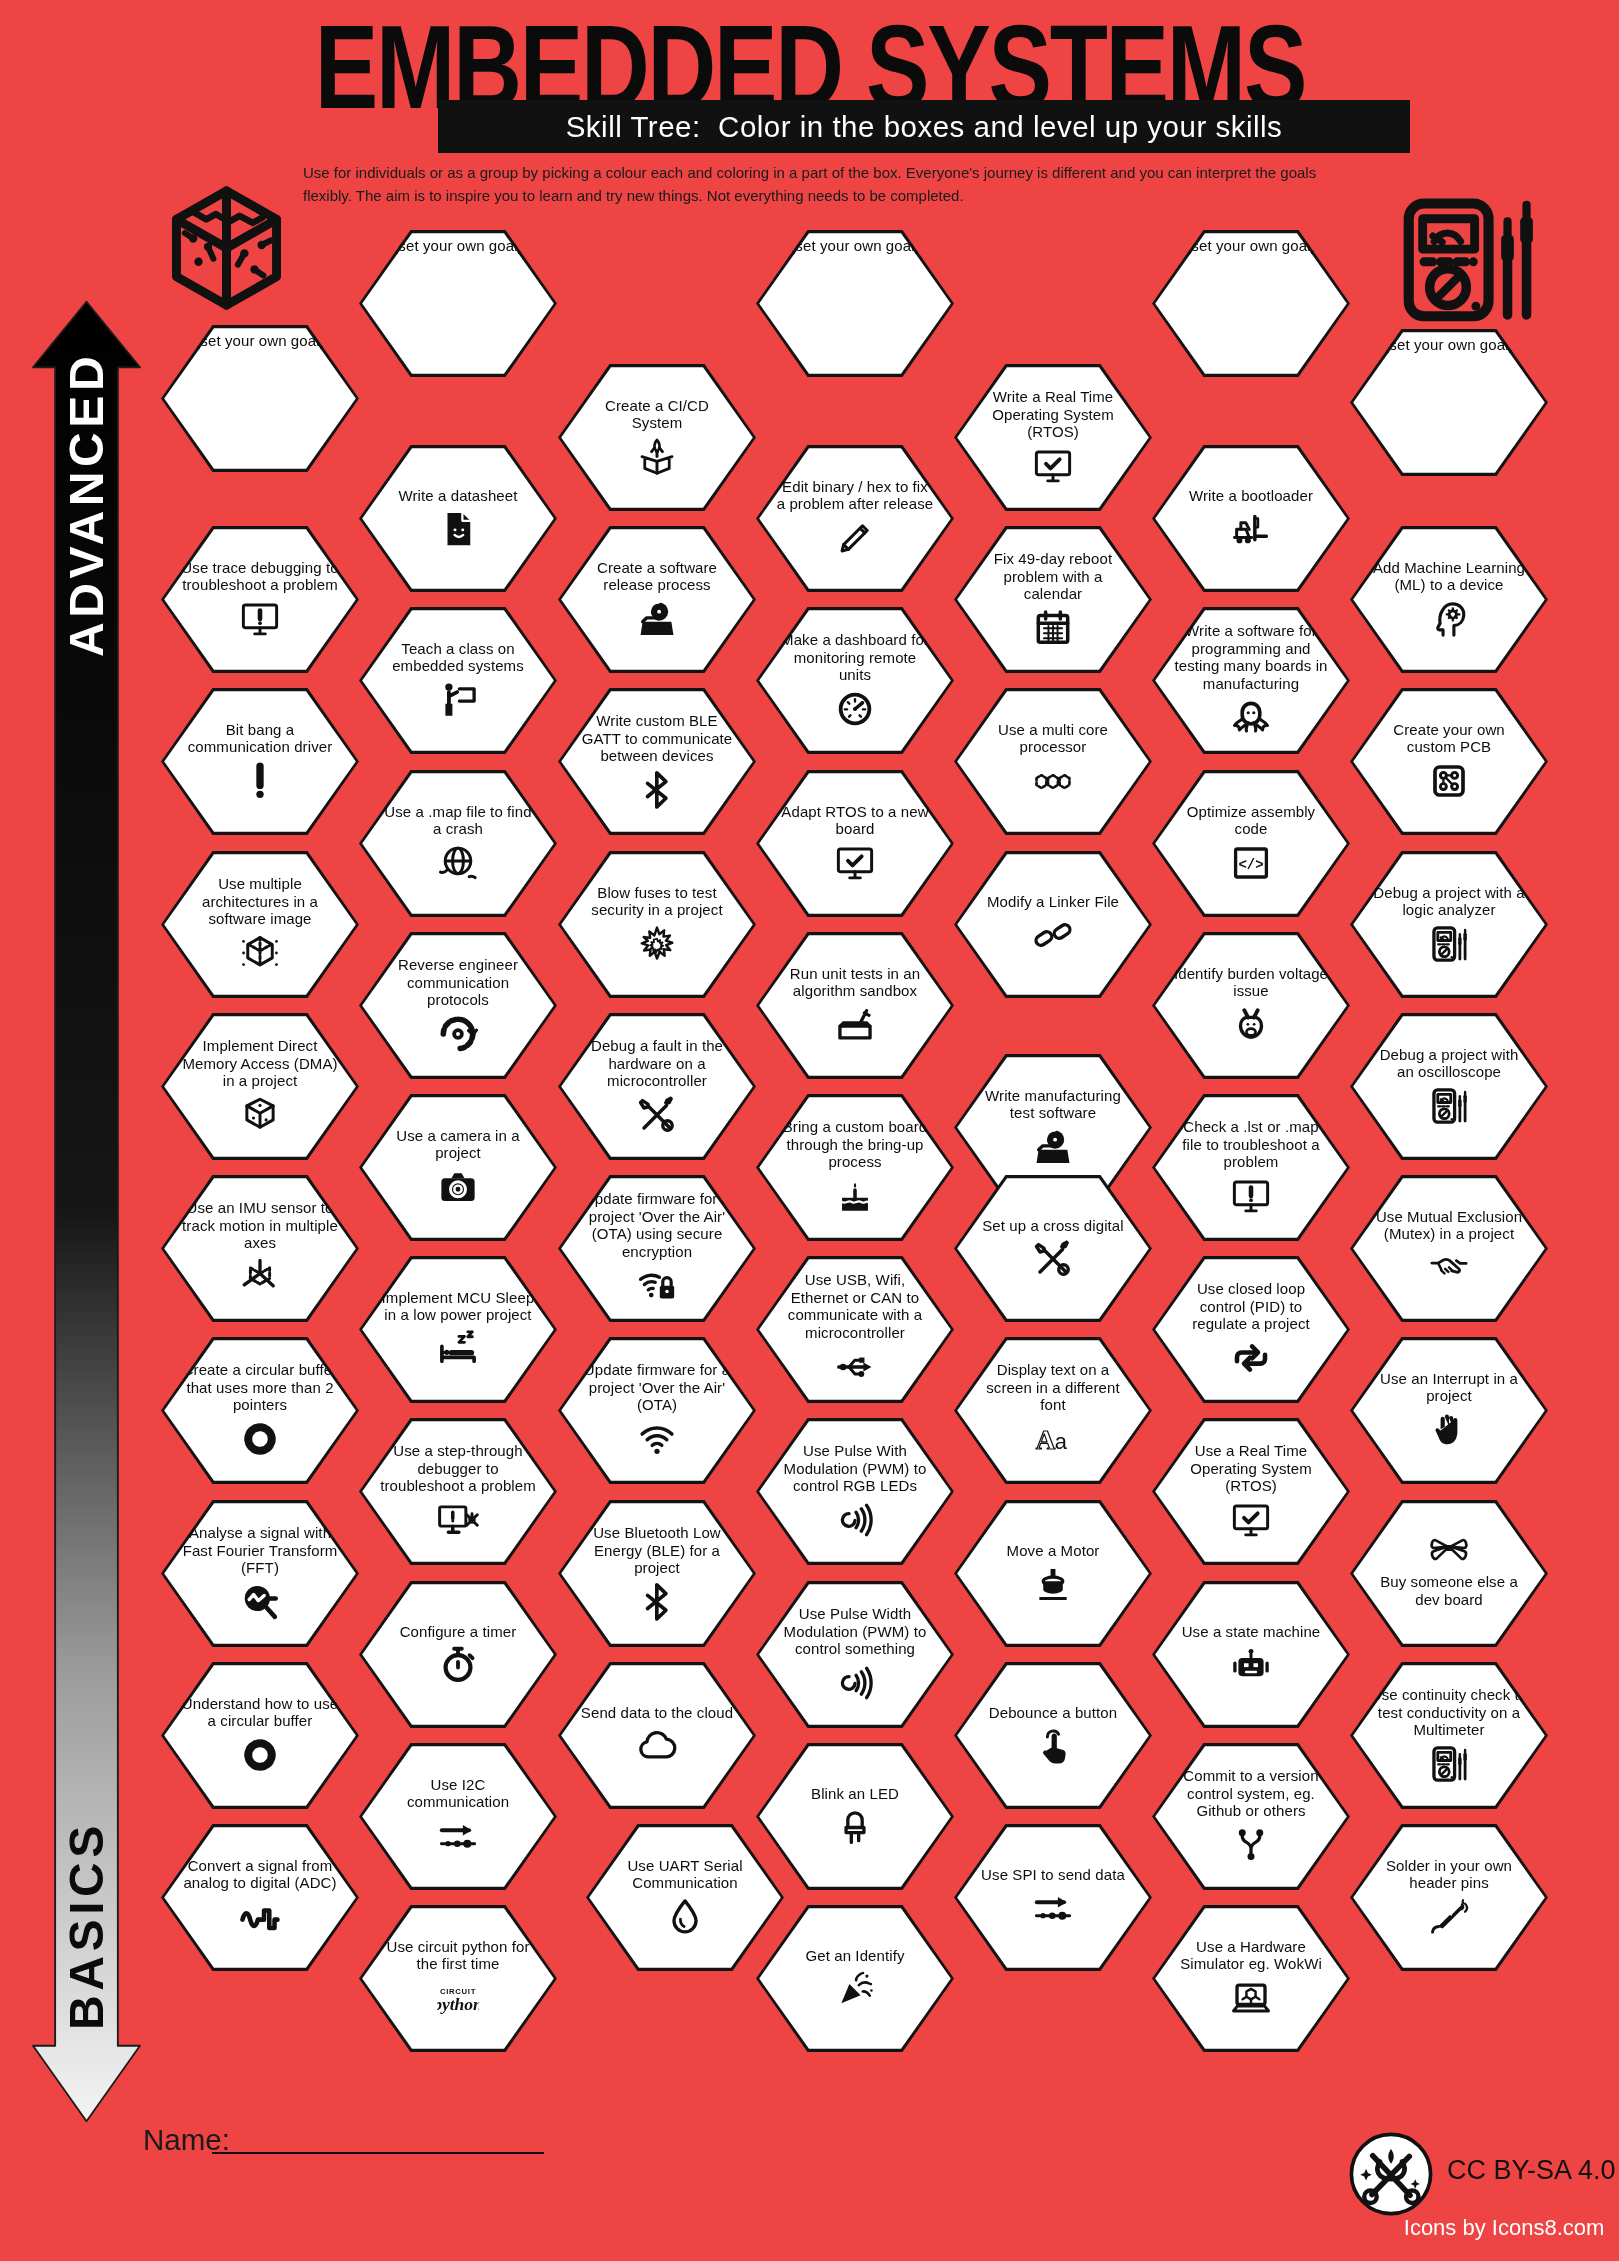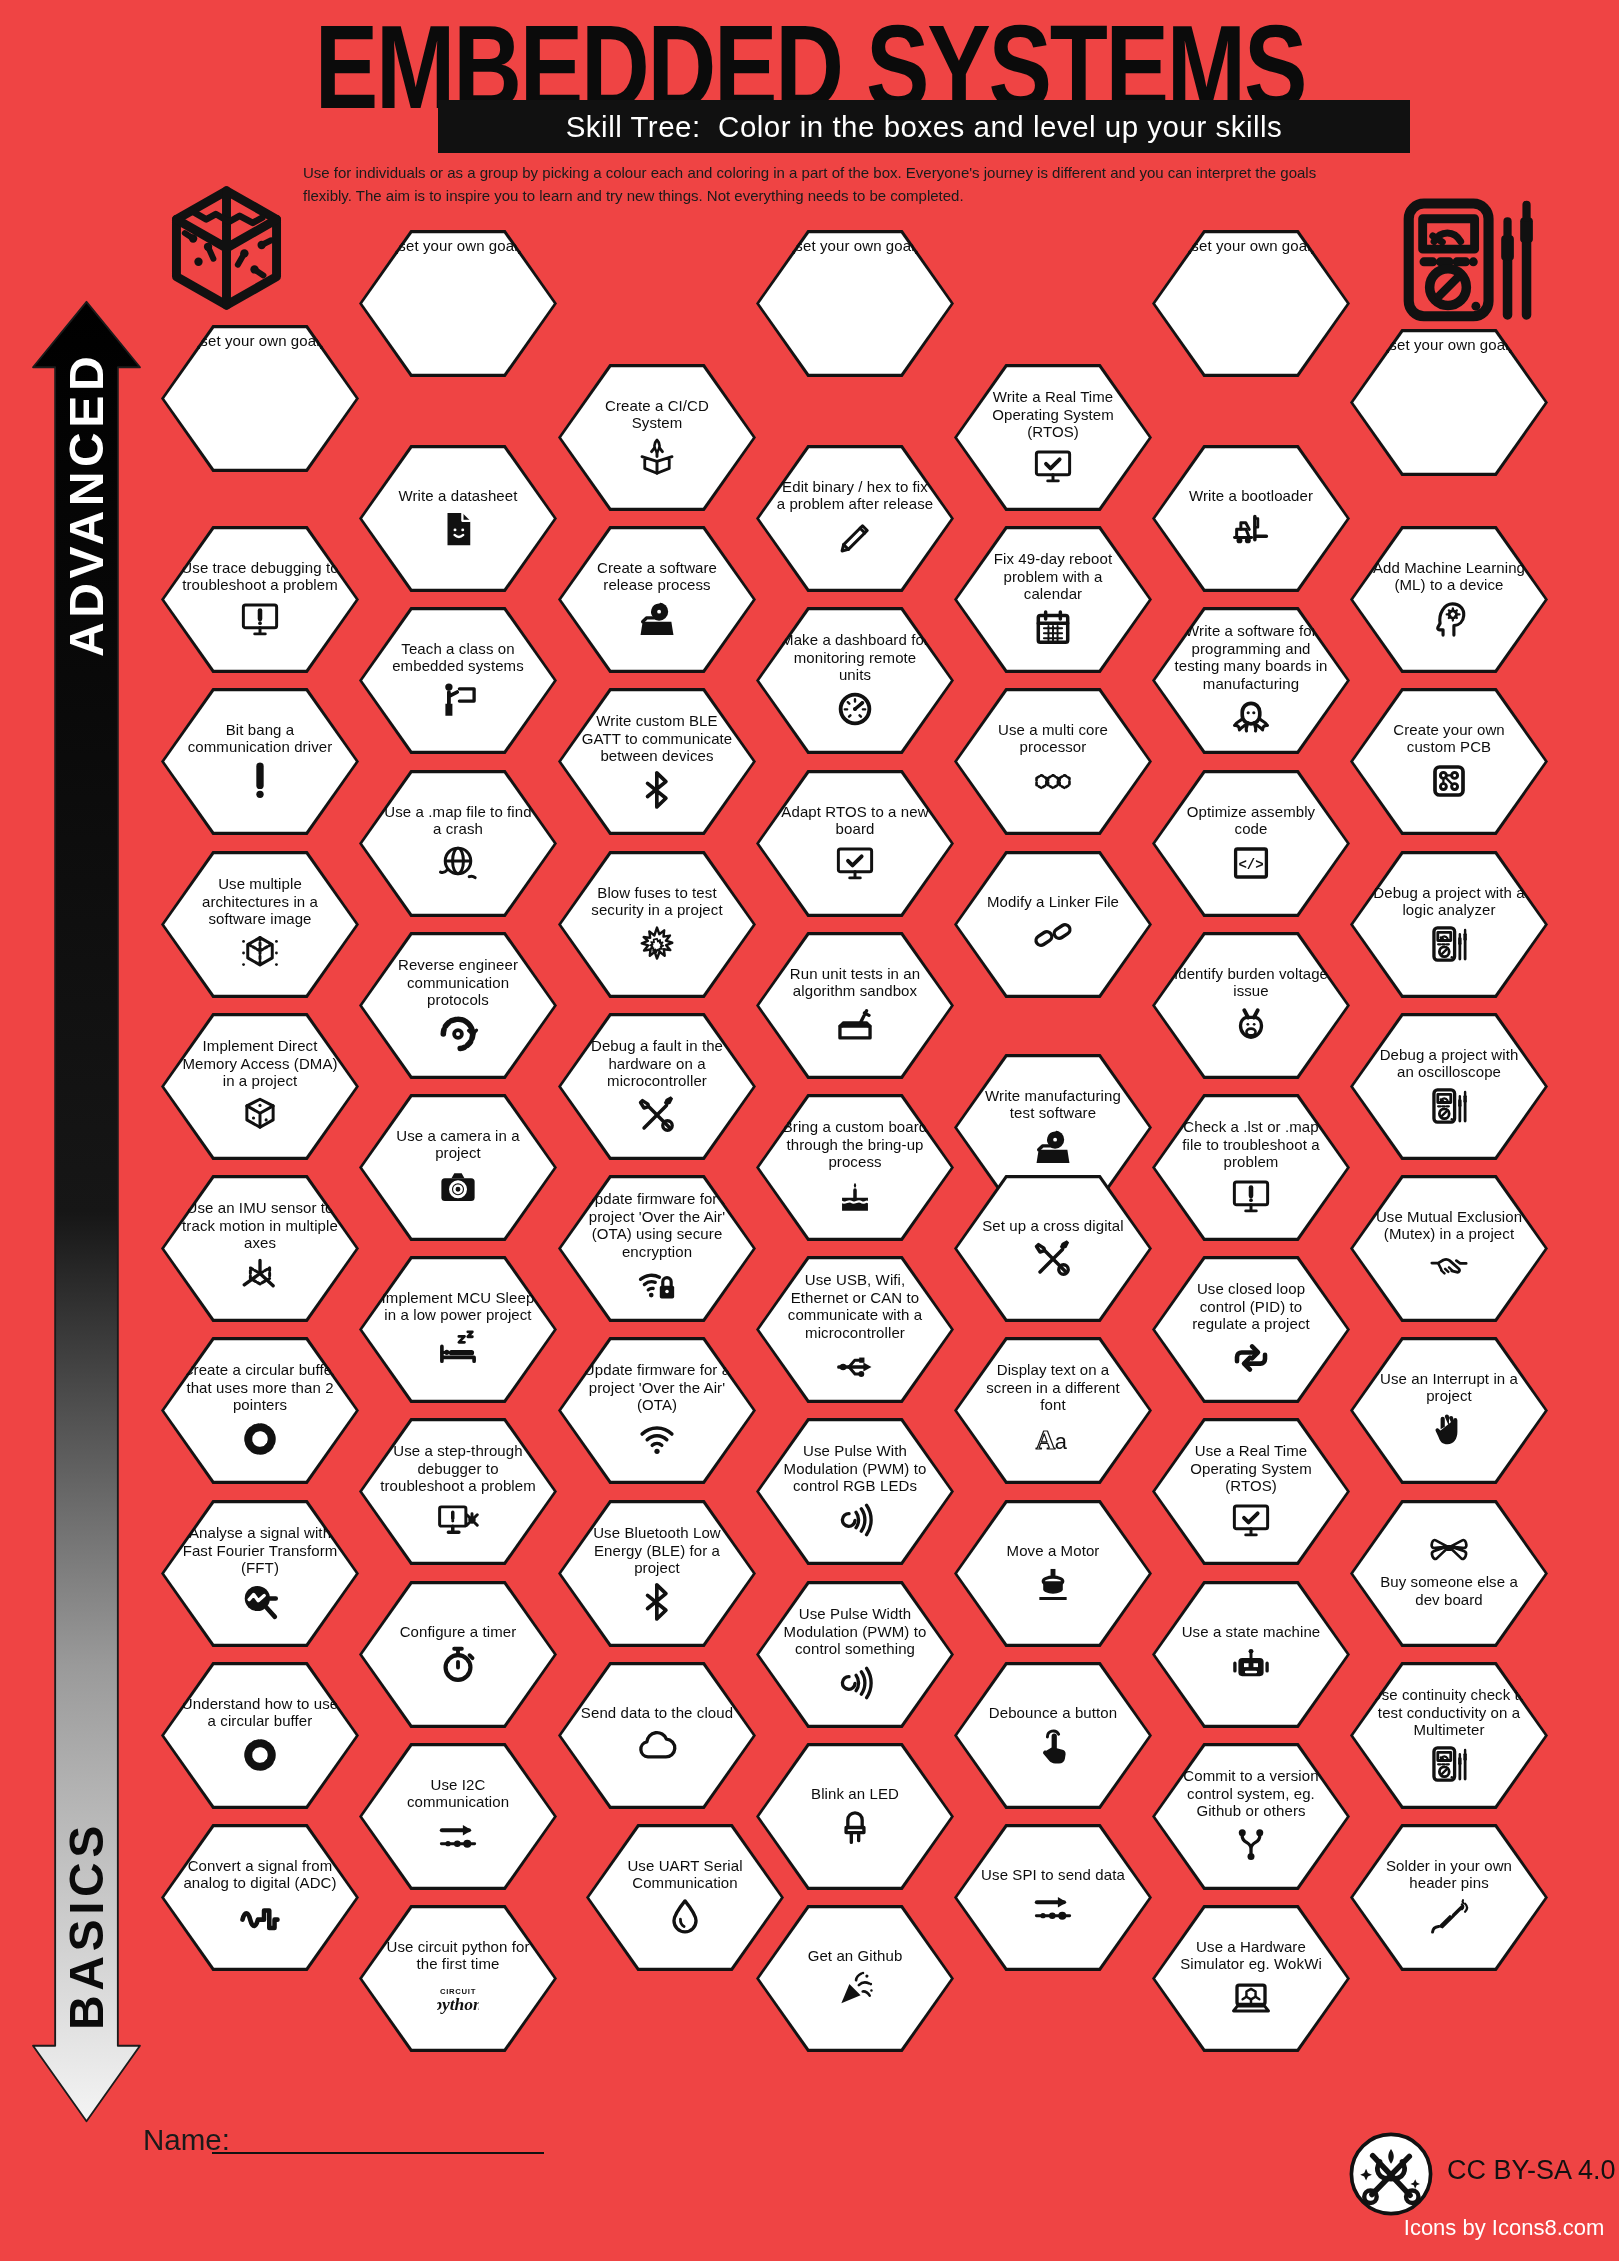--- a/index.html
+++ b/index.html
@@ -703,21 +703,21 @@
                 <rect x="6.9" y="12.3" width="10.2" height="2.9" stroke-width="1.9"></rect>
                 <path d="M9.9 15.2v5.6M14.1 15.2v4.6" stroke-width="1.9"></path>
               </g>
             </svg>
           </div>
         </div>
       </div>
       <div class="hex" style="left: 756px; top: 1905px;">
         <div class="hex-fill"></div>
         <div class="hex-content">
-          <div class="hx-label">Get an Github</div>
+          <div class="hx-label">Get an Identify</div>
           <div class="hx-icon">
             <svg viewBox="0 0 24 24" xmlns="http://www.w3.org/2000/svg">
               <g fill="none" stroke="#111" stroke-width="1.7" stroke-linecap="round" stroke-linejoin="round">
                 <path d="M4.2 20.2l4.6-11 6.4 6.4z" fill="#111" stroke="none"></path>
                 <path d="M14.2 9.8c1.8-1.8 3.8-2 5.8-1M12.6 7c.2-1.8 1.2-3 3-3.8M16.4 13.4c1.8-.2 3 .8 4 2.4" stroke-width="1.5"></path>
                 <circle cx="18.8" cy="4.6" r=".9" fill="#111" stroke="none"></circle>
                 <circle cx="21" cy="9.2" r=".8" fill="#111" stroke="none"></circle>
                 <circle cx="16.6" cy="2.8" r=".7" fill="#111" stroke="none"></circle>
                 <circle cx="21.4" cy="12.8" r=".7" fill="#111" stroke="none"></circle>
               </g>

